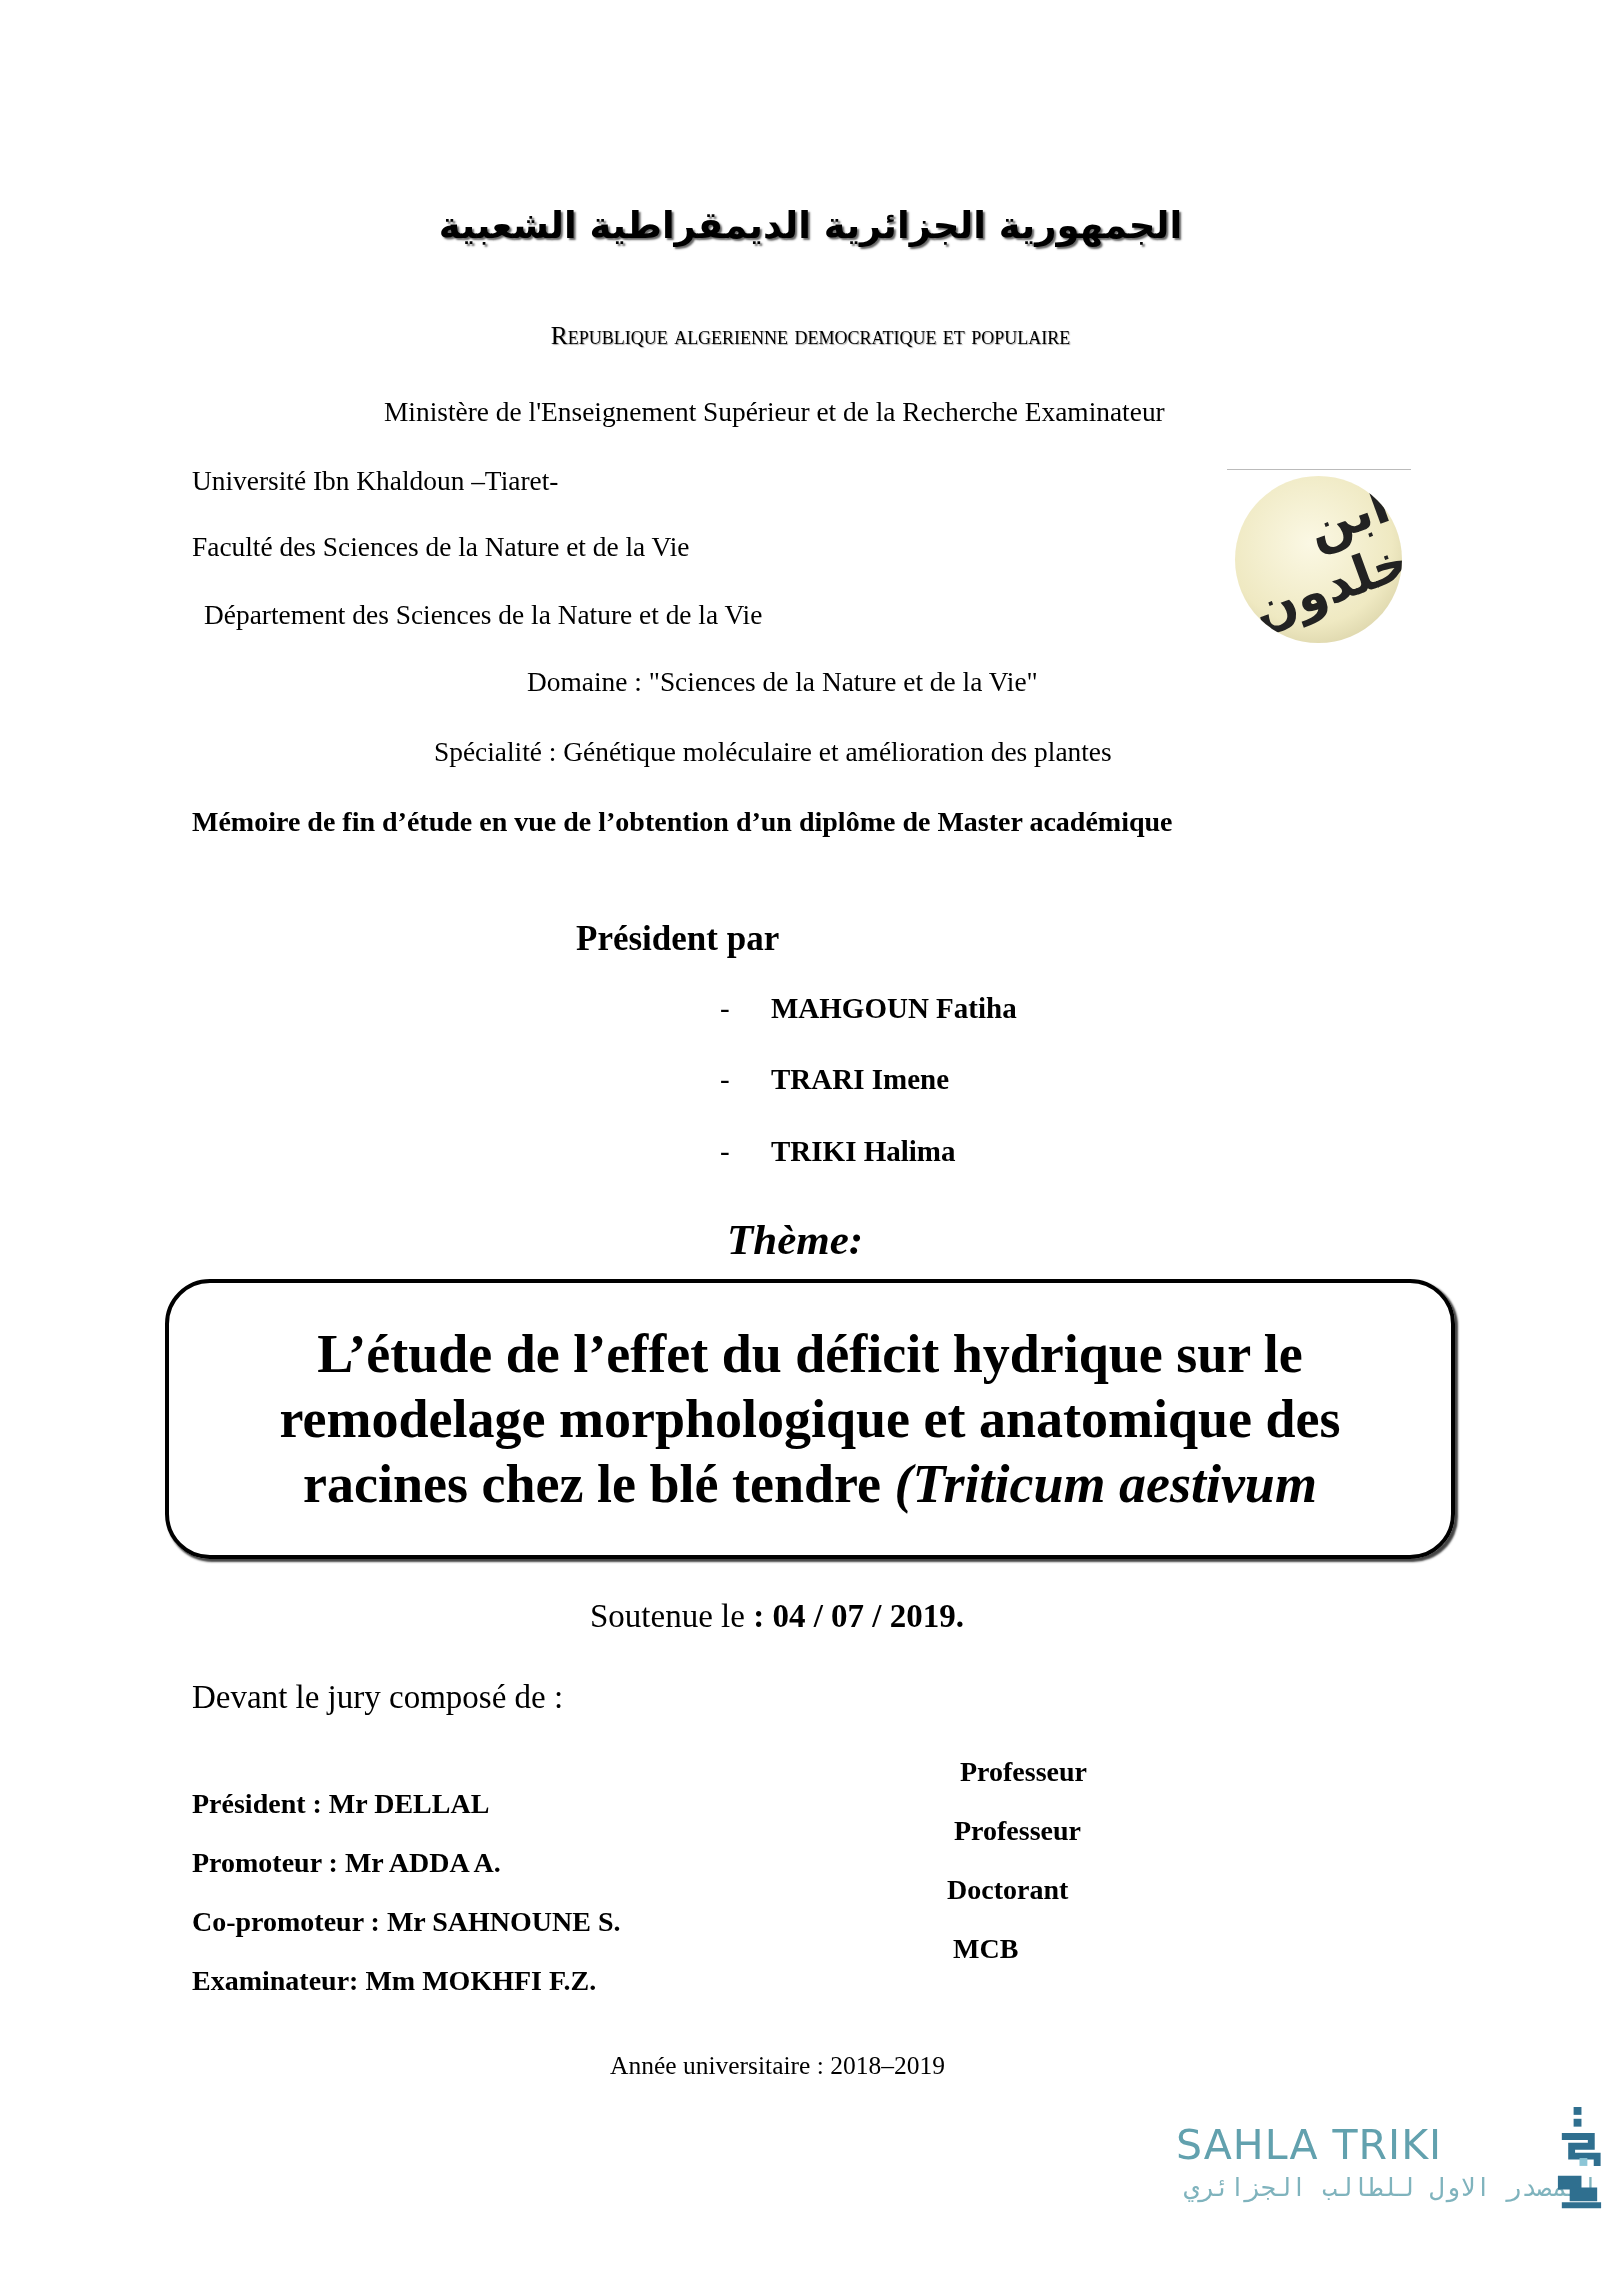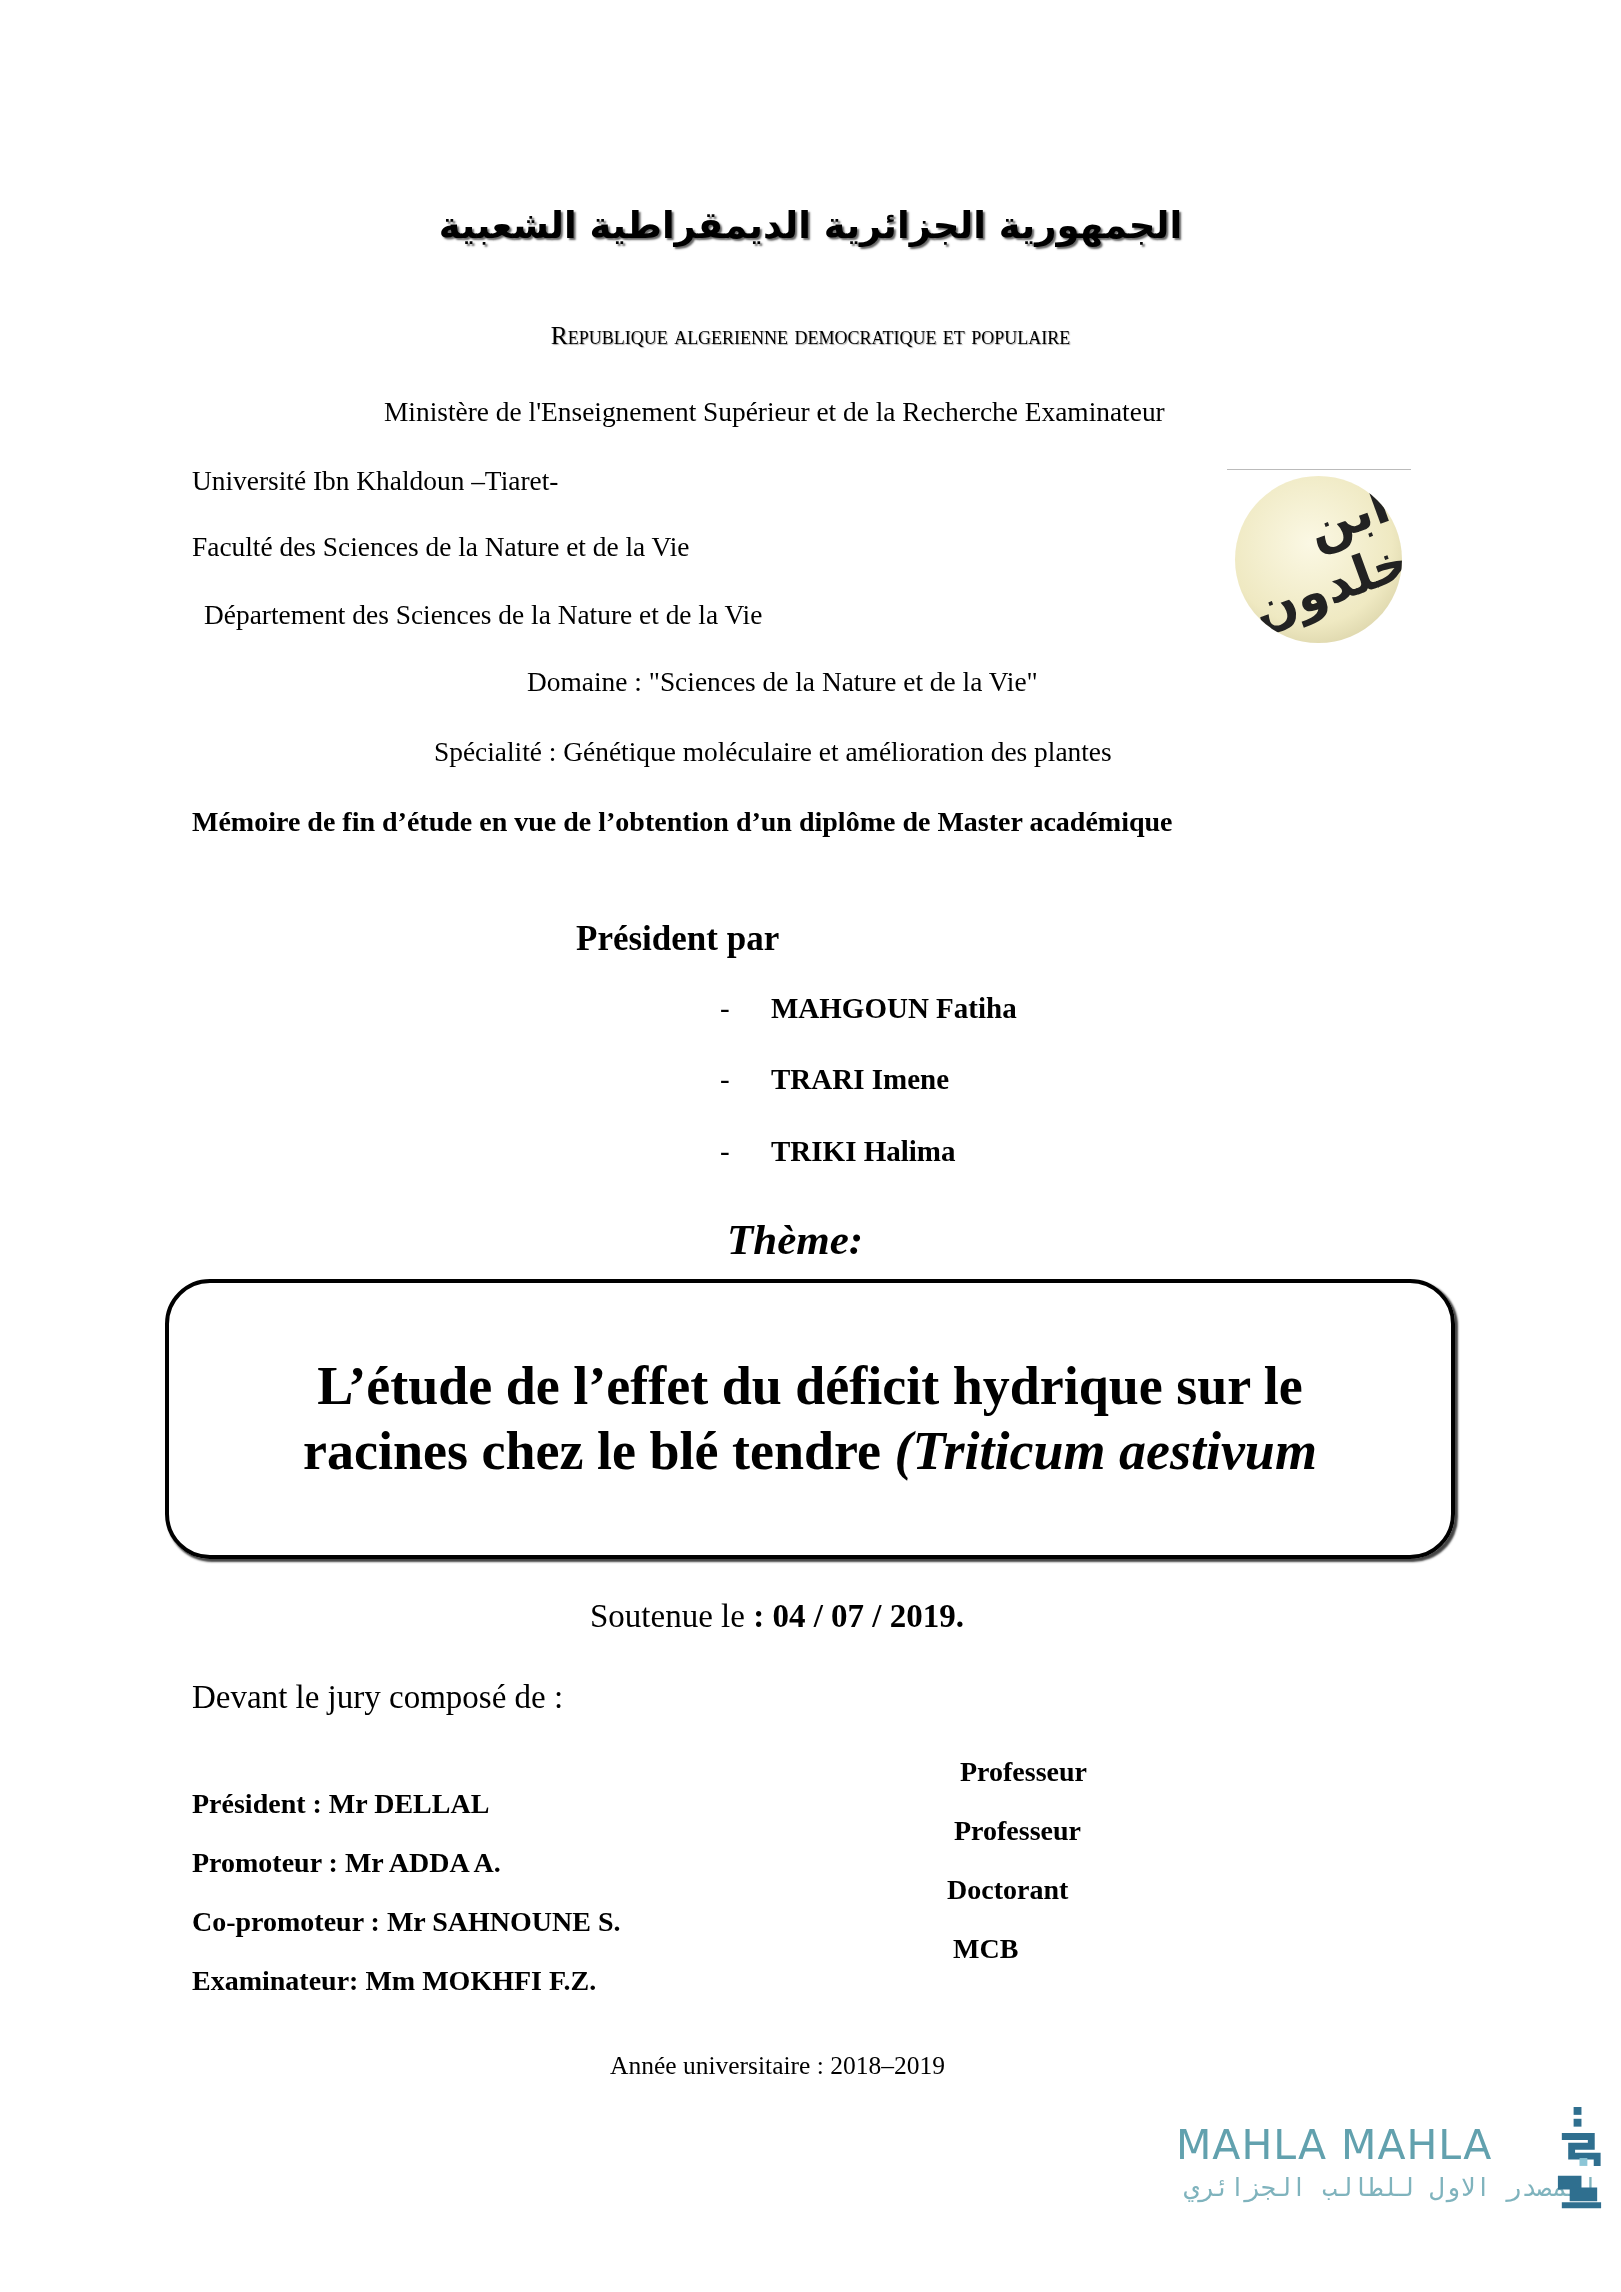--- a/index.html
+++ b/index.html
@@ -79,20 +79,21 @@
 </div>
 <div class="abs author" style="top:1135px">
   <span class="dash">-</span><span>TRIKI Halima</span>
 </div>
 
 <div class="abs theme">Thème:</div>
 
 <div class="title-box">
   <div class="title-text">
     <div>L’étude de l’effet du déficit hydrique sur le</div>
+    <div>remodelage morphologique et anatomique des</div>
     <div><span>racines chez le blé tendre </span><i>(Triticum aestivum</i></div>
   </div>
 </div>
 
 <div class="abs soutenue">
   <span>Soutenue le </span><b>: 04 / 07 / 2019.</b>
 </div>
 
 <div class="abs devant">Devant le jury composé de :</div>
 
@@ -109,21 +110,21 @@
   <span class="grade" style="left:755px">Doctorant</span>
 </div>
 <div class="abs jury-row" style="top:1933px">
   <span class="role">Examinateur: Mm MOKHFI F.Z.</span>
   <span class="grade" style="left:761px">MCB</span>
 </div>
 
 <div class="abs annee">Année universitaire : 2018–2019</div>
 
 <div class="brand">
-  <div class="brand-name">MAHLA MAHLA</div>
+  <div class="brand-name">SAHLA TRIKI</div>
   <div class="brand-sub">المصدر الاول للطالب الجزائري</div>
   <svg class="brand-mark" viewBox="0 0 56 110">
     <rect x="22" y="0" width="8" height="8" fill="#2f6f8f"></rect>
     <rect x="22" y="12" width="8" height="8" fill="#2f6f8f"></rect>
     <path d="M10 30 L40 30 L40 40 L20 40 L20 50 L46 50 L46 60" stroke="#2f6f8f" stroke-width="7" fill="none"></path>
     <rect x="28" y="52" width="8" height="8" fill="#8cc5d6"></rect>
     <path d="M6 70 L30 70 L30 82 L46 82 L46 96 L18 96 L18 84 L6 84 Z" fill="#2f6f8f"></path>
     <path d="M10 100 L50 100" stroke="#2f6f8f" stroke-width="6"></path>
   </svg>
 </div>

